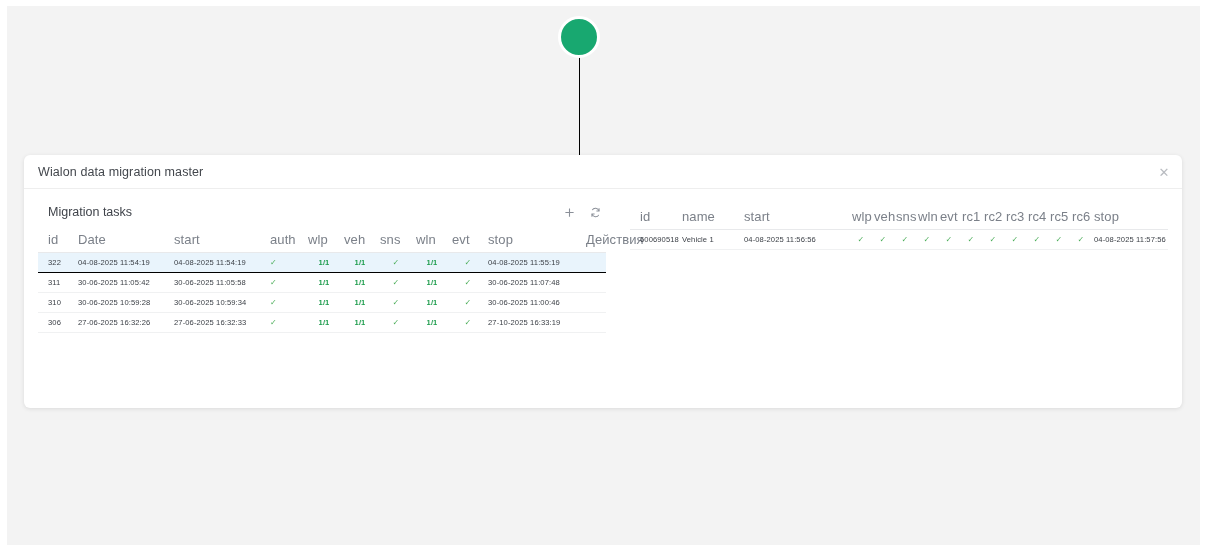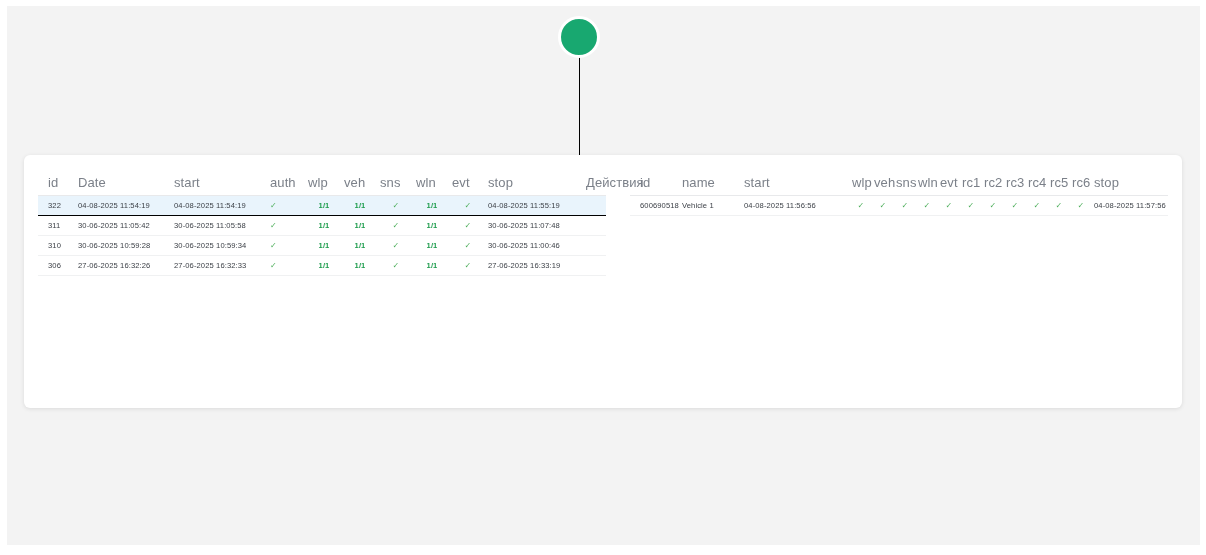--- a/index.html
+++ b/index.html
@@ -188,24 +188,47 @@
 
 <div id="canvas">
 
   <div class="backdrop"></div>
 
   <div class="anno-line"></div>
   <div class="anno-dot"></div>
 
   <div class="dialog">
 
+    <div class="dialog-header">
+      <div class="dialog-title">Wialon data migration master</div>
+      <div class="dialog-close">✕</div>
+    </div>
 
     <div class="dialog-body">
 
       <div class="panel panel-left">
+        <div class="panel-head">
+          <div class="panel-title">Migration tasks</div>
+          <div class="panel-actions">
+            <span class="ic">
+              <svg width="11" height="11" viewBox="0 0 12 12" fill="none" stroke="currentColor" stroke-width="1.2">
+                <line x1="6" y1="1.5" x2="6" y2="10.5"></line>
+                  <line x1="1.5" y1="6" x2="10.5" y2="6"></line>
+              </svg>
+            </span>
+            <span class="ic">
+              <svg width="11" height="11" viewBox="0 0 12 12" fill="none" stroke="currentColor" stroke-width="1.1">
+                <path d="M9.8 4.2A4 4 0 0 0 2.4 3.4"></path>
+                  <polyline points="9.9,1.4 9.9,4.3 7.0,4.3"></polyline>
+                <path d="M2.2 7.8A4 4 0 0 0 9.6 8.6"></path>
+                  <polyline points="2.1,10.6 2.1,7.7 5.0,7.7"></polyline>
+              </svg>
+            </span>
+          </div>
+        </div>
         <table class="grid">
           <colgroup>
             <col style="width:38px">
               <col style="width:96px">
               <col style="width:96px">
               <col style="width:38px">
             <col style="width:36px">
               <col style="width:36px">
               <col style="width:36px">
               <col style="width:36px">
@@ -271,21 +294,21 @@
               <tr>
                 <td>306</td>
                 <td>27-06-2025 16:32:26</td>
                 <td>27-06-2025 16:32:33</td>
                 <td><span class="chk">✓</span></td>
                 <td class="center-cell"><span class="v-num-ok">1/1</span></td>
                 <td class="center-cell"><span class="v-num-ok">1/1</span></td>
                 <td class="center-cell"><span class="chk">✓</span></td>
                 <td class="center-cell"><span class="v-num-ok">1/1</span></td>
                 <td class="center-cell"><span class="chk">✓</span></td>
-                <td>27-06-2025 16:33:19</td>
+                <td>27-10-2025 16:33:19</td>
                 <td></td>
               </tr>
             </tbody>
         </table>
       </div>
 
       <div class="panel panel-right">
         <table class="grid">
           <colgroup>
             <col style="width:50px">

